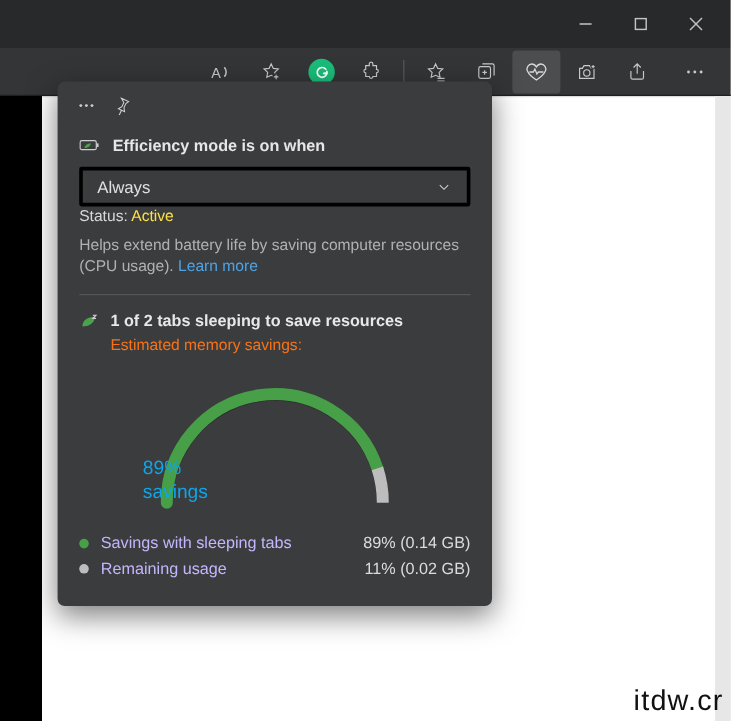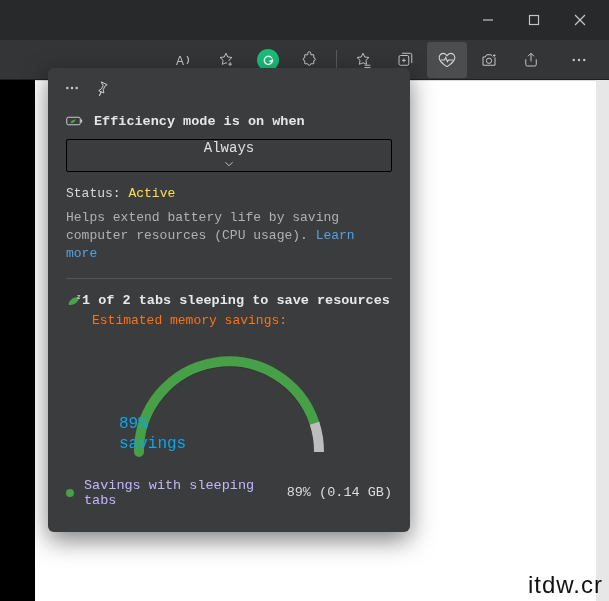--- a/index.html
+++ b/index.html
@@ -106,56 +106,53 @@
     font-weight: 600;
     color: #e9e9e9;
   }
   .perf-header .hdr-actions {
     display: flex;
     gap: 14px;
     align-items: center;
   }
   .perf-body {
     padding: 4px 18px 0 18px;
-    font-family: Liberation Mono, monospace;
   }
   .eff-row {
     display:flex; align-items:center; gap:10px;
     margin-bottom: 10px;
   }
   .eff-row .lbl { font-weight:600; color:#e6e6e6; font-size:13.5px;}
   .dropdown {
-    border: 1px solid #000000;
+    border: 3px solid #000000;
     border-radius: 2px;
     height: 33px;
     display: flex;
     align-items: center;
     justify-content: space-between;
     padding: 0 12px;
     color: #e0e0e0;
     font-size: 14px;
-    margin-bottom: 14px;
-    flex-direction: column;
   }
   .status-line { margin-bottom: 8px; font-size: 13px; }
   .status-line .link { color: #fde047; }
   .help-text {
     color: #b1b1b1;
     font-size: 13px;
     line-height: 1.4;
     margin-bottom: 14px;
   }
   .help-text .link { color: #4ea3e6; }
   .divider {
     height: 1px;
     background: #555658;
     margin: 0 0 14px 0;
   }
   .sleep-head {
-    display:flex; align-items:flex-start; 
+    display:flex; align-items:flex-start; gap:10px;
     margin-bottom: 4px;
   }
   .sleep-head .txt { font-weight:600; color:#e8e8e8; font-size:13.5px; }
   .sleep-sub {
     margin-left: 26px;
     color: #f97316;
     font-size: 13px;
     margin-bottom: 14px;
   }
   .gauge-wrap {
@@ -363,17 +360,22 @@
         </div>
       </div>
     </div>
 
     <div class="legend">
       <div class="legend-row">
         <span class="dot" style="background:#47a047"></span>
         <span class="name">Savings with sleeping tabs</span>
         <span class="val">89% (0.14 GB)</span>
       </div>
+      <div class="legend-row">
+        <span class="dot" style="background:#bdbdbd"></span>
+        <span class="name">Remaining usage</span>
+        <span class="val">11% (0.02 GB)</span>
+      </div>
     </div>
   </div>
 </div>
 
 <div class="watermark">itdw.cr</div>
 
 </body></html>

